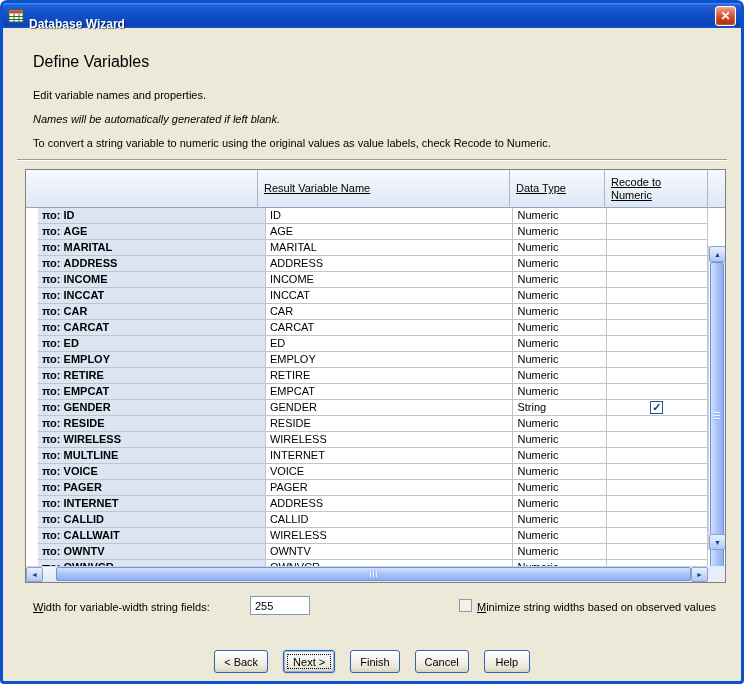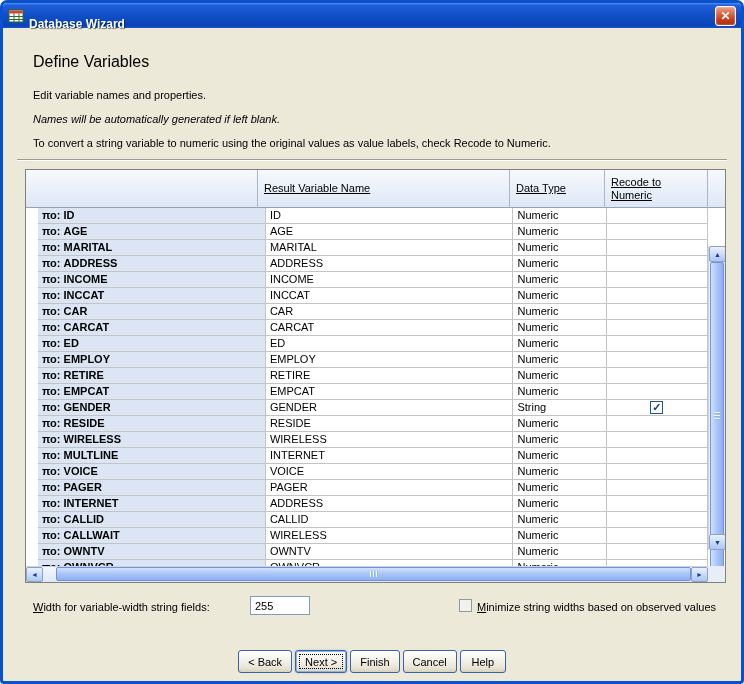--- a/index.html
+++ b/index.html
@@ -80,21 +80,21 @@
   
   .flabel { position:absolute; left:30px; top:598px; font-size:11px; color:#000; display:inline-block; }
   .u-first::first-letter { text-decoration:underline; }
   .width-input { position:absolute; left:247px; top:593px; width:60px; height:19px;
                  border:1px solid #7F9DB9; font-size:11px; padding:1px 4px;
                  font-family:"Liberation Sans", sans-serif; background:#fff; }
   .footer-cb { position:absolute; left:456px; top:596px; background:#F2F2EC; border:1px solid #919B9C; }
   .cblabel { position:absolute; left:474px; top:598px; font-size:11px; color:#000; display:inline-block; }
 
   
-  .btnrow { position:absolute; left:0; right:0; top:647px; display:flex; justify-content:center; gap:3px; }
+  .btnrow { position:absolute; left:0; right:0; top:647px; display:flex; justify-content:center; gap:15px; }
   .xpbtn { position:relative; height:23px; min-width:46px; padding:0 9px; font-size:11px;
            font-family:"Liberation Sans", sans-serif; color:#000;
            background:linear-gradient(180deg,#FFFFFF 0%, #F4F2EA 45%, #E8E4D5 80%, #D8D2BE 100%);
            border:1px solid #3A62A8; border-radius:3px; }
   .xpbtn.focused { box-shadow:inset 0 0 0 1px #8DB2E3, 0 0 2px #9DBBE8; }
   .xpbtn.focused::after { content:""; position:absolute; inset:3px; border:1px dotted #000; }
 </style>
 </head>
 <body>
 

